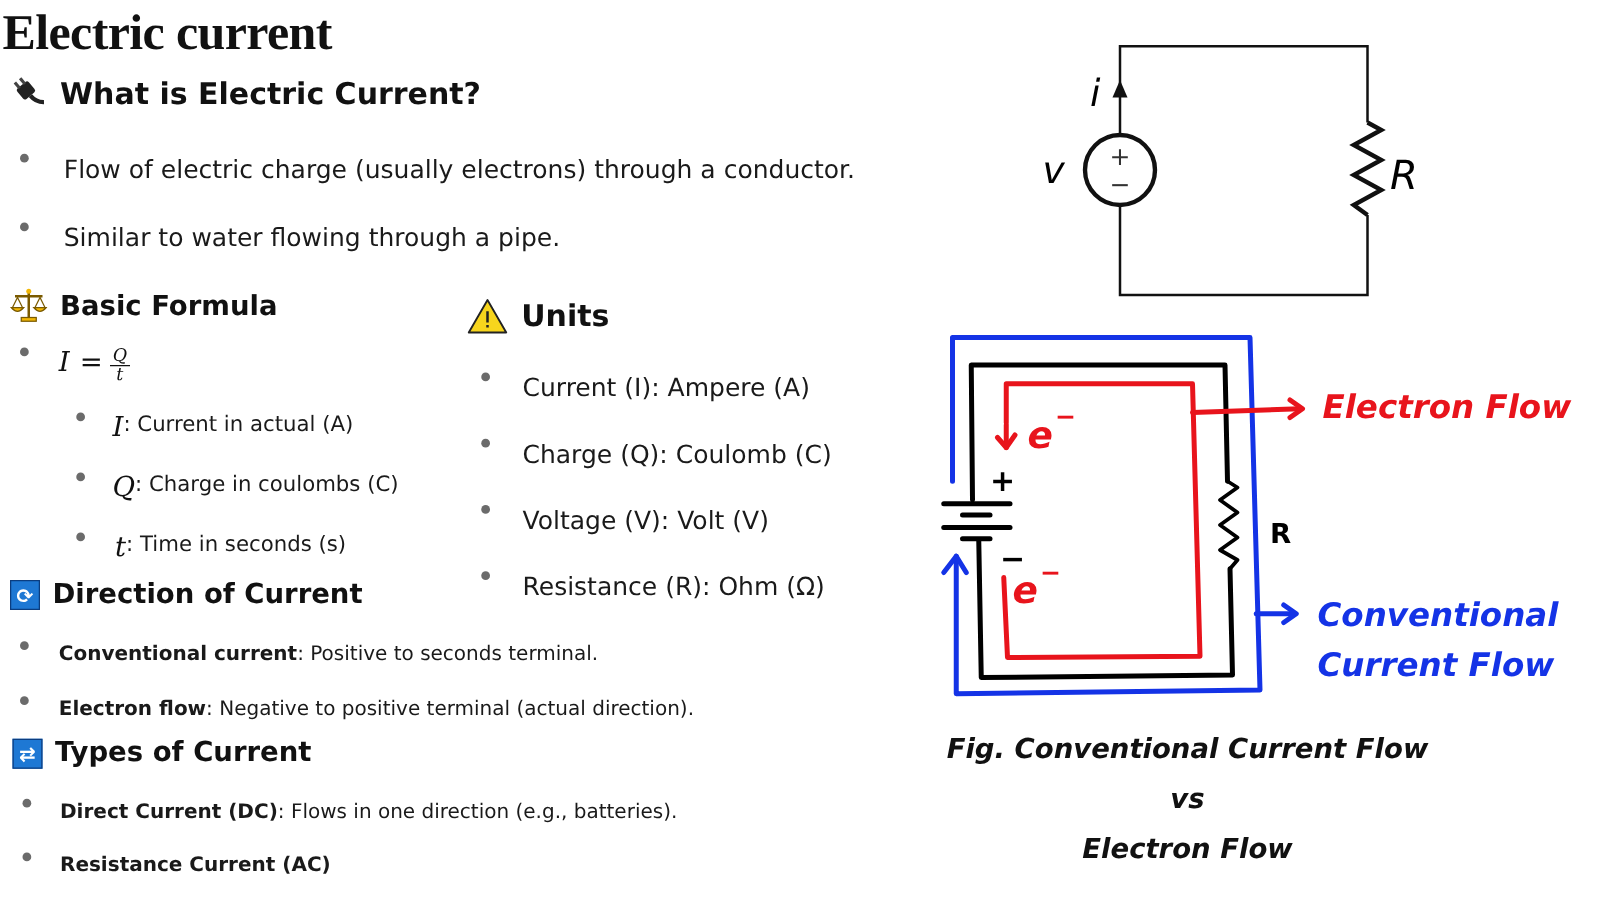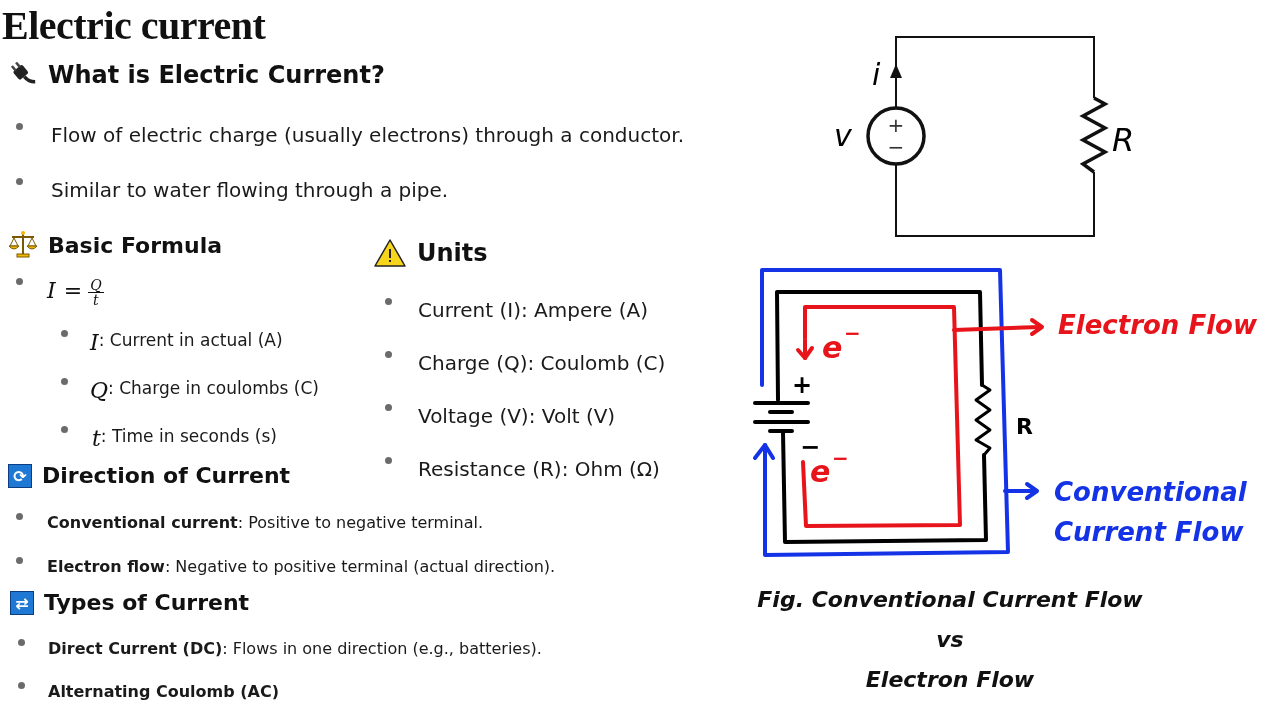--- a/index.html
+++ b/index.html
@@ -119,40 +119,40 @@
   <span class="txt20" style="margin-left:26px;">Resistance (R): Ohm (Ω)</span>
 </div>
 
 <div class="abs h3" style="left:8px; top:463px;">
   <span class="iconbox">⟳</span>
   <span>Direction of Current</span>
 </div>
 <div class="abs bullet" style="left:16px; top:513px;">
   <span class="dot"></span>
   <span class="txt16" style="margin-left:24px; font-weight:bold;">Conventional current</span>
-  <span class="txt16">: Positive to negative terminal.</span>
+  <span class="txt16">: Positive to seconds terminal.</span>
 </div>
 <div class="abs bullet" style="left:16px; top:557px;">
   <span class="dot"></span>
   <span class="txt16" style="margin-left:24px; font-weight:bold;">Electron flow</span>
   <span class="txt16">: Negative to positive terminal (actual direction).</span>
 </div>
 
 <div class="abs h3" style="left:10px; top:590px;">
   <span class="iconbox">⇄</span>
   <span>Types of Current</span>
 </div>
 <div class="abs bullet" style="left:18px; top:639px;">
   <span class="dot"></span>
   <span class="txt16" style="margin-left:23px; font-weight:bold;">Direct Current (DC)</span>
   <span class="txt16">: Flows in one direction (e.g., batteries).</span>
 </div>
 <div class="abs bullet" style="left:18px; top:682px;">
   <span class="dot"></span>
-  <span class="txt16" style="margin-left:23px; font-weight:bold;">Alternating Coulomb (AC)</span>
+  <span class="txt16" style="margin-left:23px; font-weight:bold;">Resistance Current (AC)</span>
 </div>
 
 <svg class="abs" style="left:820px; top:20px;" width="360" height="230" viewBox="0 0 360 230">
   <g stroke="#111" stroke-width="2" fill="none">
     <path d="M76 88 L76 17 L274 17 L274 78"></path>
     <path d="M274 152 L274 216 L76 216 L76 145"></path>
     <path d="M274 78 L285 84 L263 96 L285 108 L263 120 L285 132 L263 144 L274 152" stroke-width="3.5"></path>
   </g>
   <circle cx="76" cy="116" r="28" stroke="#111" stroke-width="3.5" fill="#fff"></circle>
   <path d="M70 58 L76 44 L82 58 Z" fill="#111"></path>

